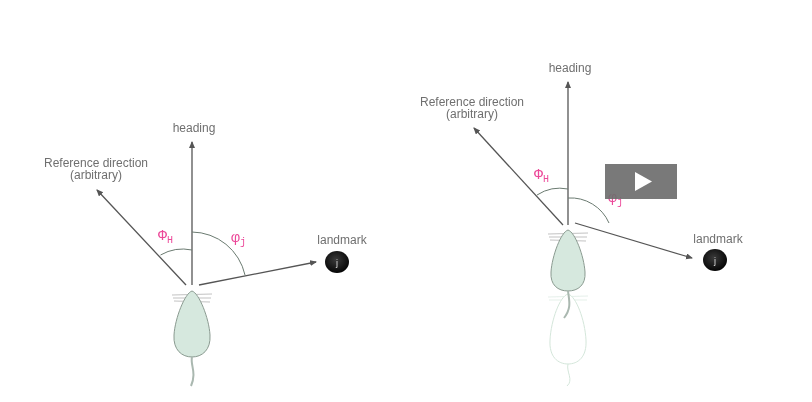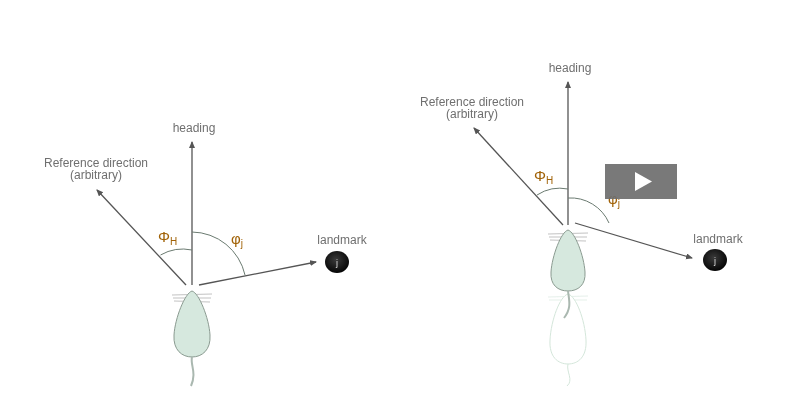--- a/index.html
+++ b/index.html
@@ -1,20 +1,20 @@
 <!DOCTYPE html>
 <html><head>
   <meta charset="utf-8">
   <style>
     html, body { margin: 0; padding: 0; background: #ffffff; }
     body { width: 812px; height: 402px; position: relative; overflow: hidden; font-family: "Liberation Sans", sans-serif; }
     .stage { position: absolute; left: 0; top: 0; width: 812px; height: 402px; }
     svg.diagram { position: absolute; left: 0; top: 0; width: 812px; height: 402px; filter: blur(0.45px); }
     .label { position: absolute; color: #6f6f6f; font-size: 12px; text-align: center; white-space: nowrap; transform: translateX(-50%); line-height: 12px; filter: blur(0.3px); }
-    .greek { position: absolute; color: #a16207; font-family: Liberation Sans, sans-serif; font-size: 15px; white-space: nowrap; filter: blur(0.3px); }
+    .greek { position: absolute; color: #ec4899; font-family: Liberation Mono, monospace; font-size: 15px; white-space: nowrap; filter: blur(0.3px); }
     .greek sub { font-size: 10px; vertical-align: -3px; }
     .play-button { position: absolute; left: 605px; top: 164px; width: 72px; height: 35px; background: rgba(110,110,110,0.92); cursor: pointer; }
     .play-button svg { position: absolute; left: 0; top: 0; width: 72px; height: 35px; }
   </style>
 </head>
 <body>
 
 <div class="stage">
 
   <svg class="diagram" viewBox="0 0 812 402">

